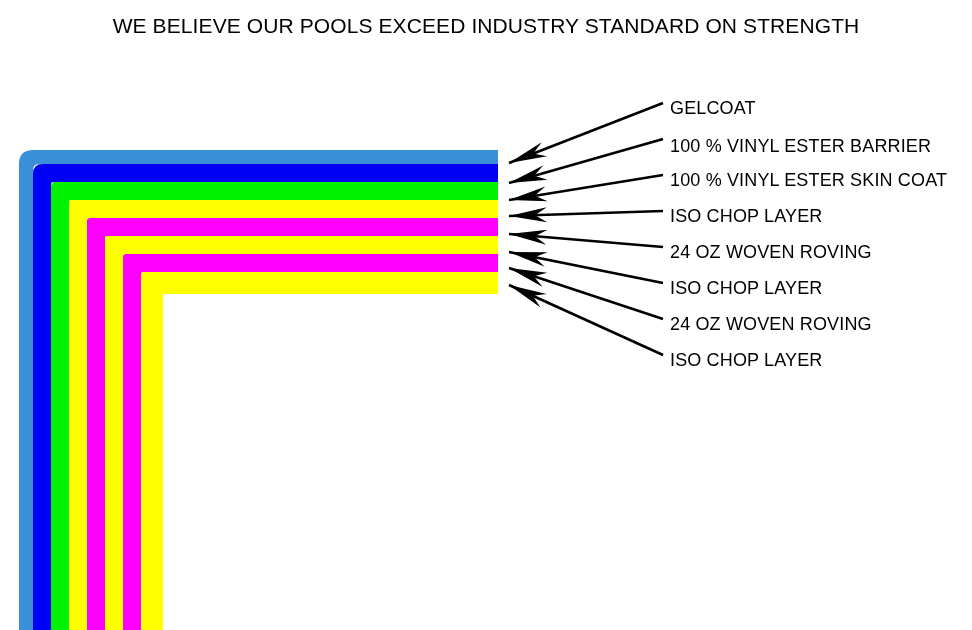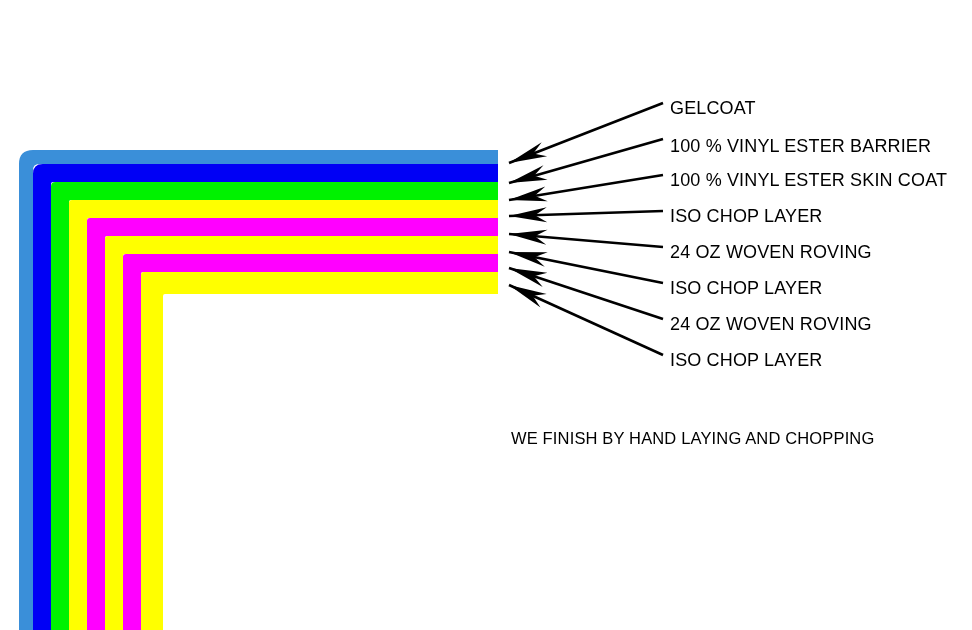--- a/index.html
+++ b/index.html
@@ -64,20 +64,21 @@
     white-space: nowrap;
     letter-spacing: 0.15px;
   }
   #footnote div { white-space: nowrap; }
 </style>
 </head>
 <body>
 
 <div id="canvas">
 
+  <div id="title">WE BELIEVE OUR POOLS EXCEED INDUSTRY STANDARD ON STRENGTH</div>
 
   <svg id="layer-stack" viewBox="0 0 560 630" width="560" height="630" aria-hidden="true">
     <g id="layer-paths">
         <path d="M 19 630 L 19 164 Q 19 150 33 150 L 498 150 L 498 164 L 39.3 164 Q 33 164 33 170.3 L 33 630 Z" fill="#3A8FD9" shape-rendering="geometricPrecision">
           <title>GELCOAT</title>
         </path>
         <path d="M 33 630 L 33 173.8 Q 33 164 42.8 164 L 498 164 L 498 182 L 53 182 Q 51 182 51 184 L 51 630 Z" fill="#0000F5" shape-rendering="geometricPrecision">
           <title>100 % VINYL ESTER BARRIER</title>
         </path>
         <path d="M 51 630 L 51 186.4 Q 51 182 55.4 182 L 498 182 L 498 200 L 71 200 Q 69 200 69 202 L 69 630 Z" fill="#00F200" shape-rendering="geometricPrecision">
@@ -127,16 +128,15 @@
       <div class="callout-label" style="left: 670px; top: 136px;">100 % VINYL ESTER BARRIER</div>
       <div class="callout-label" style="left: 670px; top: 170px;">100 % VINYL ESTER SKIN COAT</div>
       <div class="callout-label" style="left: 670px; top: 206px;">ISO CHOP LAYER</div>
       <div class="callout-label" style="left: 670px; top: 242px;">24 OZ WOVEN ROVING</div>
       <div class="callout-label" style="left: 670px; top: 278px;">ISO CHOP LAYER</div>
       <div class="callout-label" style="left: 670px; top: 314px;">24 OZ WOVEN ROVING</div>
       <div class="callout-label" style="left: 670px; top: 350px;">ISO CHOP LAYER</div>
     </div>
 
   <div id="footnote">
-    <div>WE FINISH BY HAND LAYING AND CHOPPING</div>
   </div>
 
 </div>
 
 </body></html>

